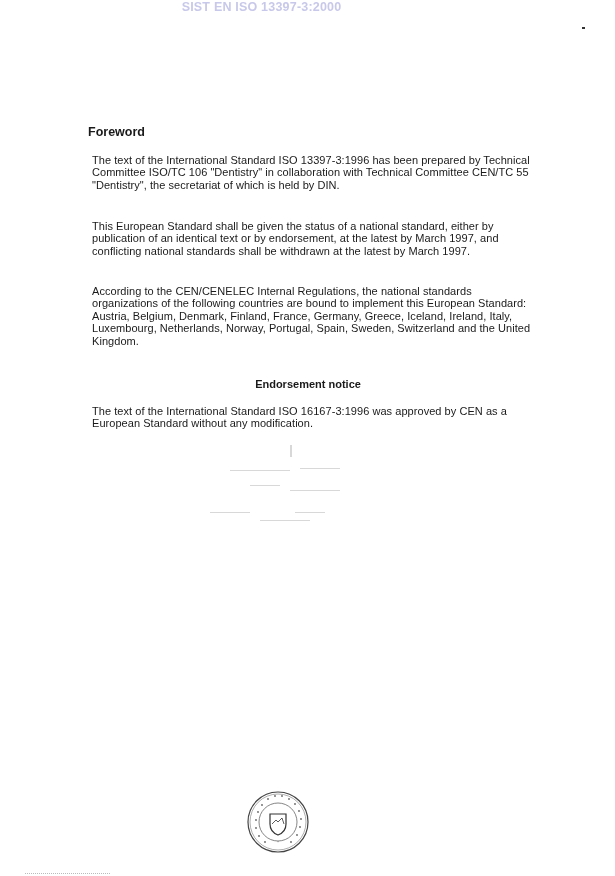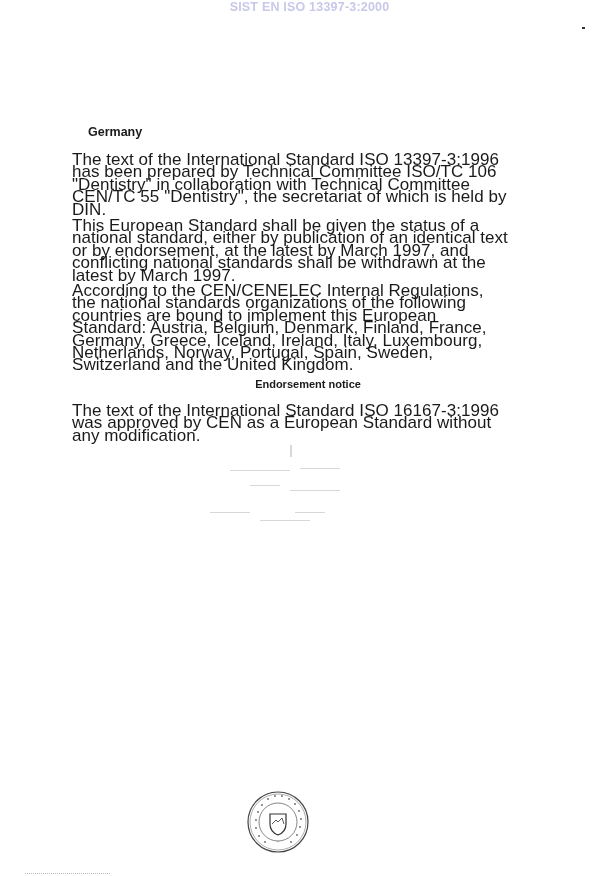--- a/index.html
+++ b/index.html
@@ -3,44 +3,44 @@
 <meta charset="utf-8">
 <style>
   html, body { margin: 0; padding: 0; background: #ffffff; }
   body {
     width: 615px; height: 876px; position: relative; overflow: hidden;
     font-family: "Liberation Sans", sans-serif; color: #1a1a1a;
   }
   .watermark {
     position: absolute; top: 0; left: 0; width: 523px; text-align: center;
     font-family: "Liberation Sans", sans-serif; font-weight: bold;
-    font-size: 12.5px; color: #c8c8ea; letter-spacing: 0.2px; line-height: 14px; margin-left: 48px;
+    font-size: 12.5px; color: #c8c8ea; letter-spacing: 0.2px; line-height: 14px;
   }
   .speck { position: absolute; left: 582px; top: 27px; width: 3px; height: 2px; background: #333; }
   .header { position: absolute; left: 88px; top: 71px; font-size: 14.5px; line-height: 17px; }
   .section-title { position: absolute; font-weight: bold; font-size: 12.5px; }
   .para {
-    position: absolute; left: 72px; width: 440px;
-    font-size: 17px; line-height: 12.4px; letter-spacing: 0.05px;
+    position: absolute; left: 92px; width: 440px;
+    font-size: 11px; line-height: 12.4px; letter-spacing: 0.05px;
   }
   .center-title { position: absolute; left: 88px; width: 440px; text-align: center; font-weight: bold; font-size: 11px; }
   .noise { position: absolute; left: 160px; top: 440px; width: 260px; height: 90px; }
   .stamp { position: absolute; left: 246px; top: 790px; }
   .footer-line { position: absolute; left: 25px; top: 873px; width: 85px; border-top: 1px dotted #bbb; }
 </style>
 </head>
 <body>
 
 <div class="watermark">SIST EN ISO 13397-3:2000</div>
 <div class="speck"></div>
 
 <div class="header">
 </div>
 
-<div class="section-title" style="left:88px; top:125px;">Germany</div>
+<div class="section-title" style="left:88px; top:125px;">Foreword</div>
 
 <div class="para" style="top:154px;">The text of the International Standard ISO 13397-3:1996 has been prepared by Technical Committee ISO/TC 106 "Dentistry" in collaboration with Technical Committee CEN/TC 55 "Dentistry", the secretariat of which is held by DIN.</div>
 <div class="para" style="top:220px;">This European Standard shall be given the status of a national standard, either by publication of an identical text or by endorsement, at the latest by March 1997, and conflicting national standards shall be withdrawn at the latest by March 1997.</div>
 <div class="para" style="top:285px;">According to the CEN/CENELEC Internal Regulations, the national standards organizations of the following countries are bound to implement this European Standard: Austria, Belgium, Denmark, Finland, France, Germany, Greece, Iceland, Ireland, Italy, Luxembourg, Netherlands, Norway, Portugal, Spain, Sweden, Switzerland and the United Kingdom.</div>
 
 <div class="center-title" style="top:378px;">Endorsement notice</div>
 <div class="para" style="top:405px;">The text of the International Standard ISO 16167-3:1996 was approved by CEN as a European Standard without any modification.</div>
 
 <svg class="noise" viewBox="0 0 260 90" width="260" height="90">
   <g fill="#d8d8d8">

